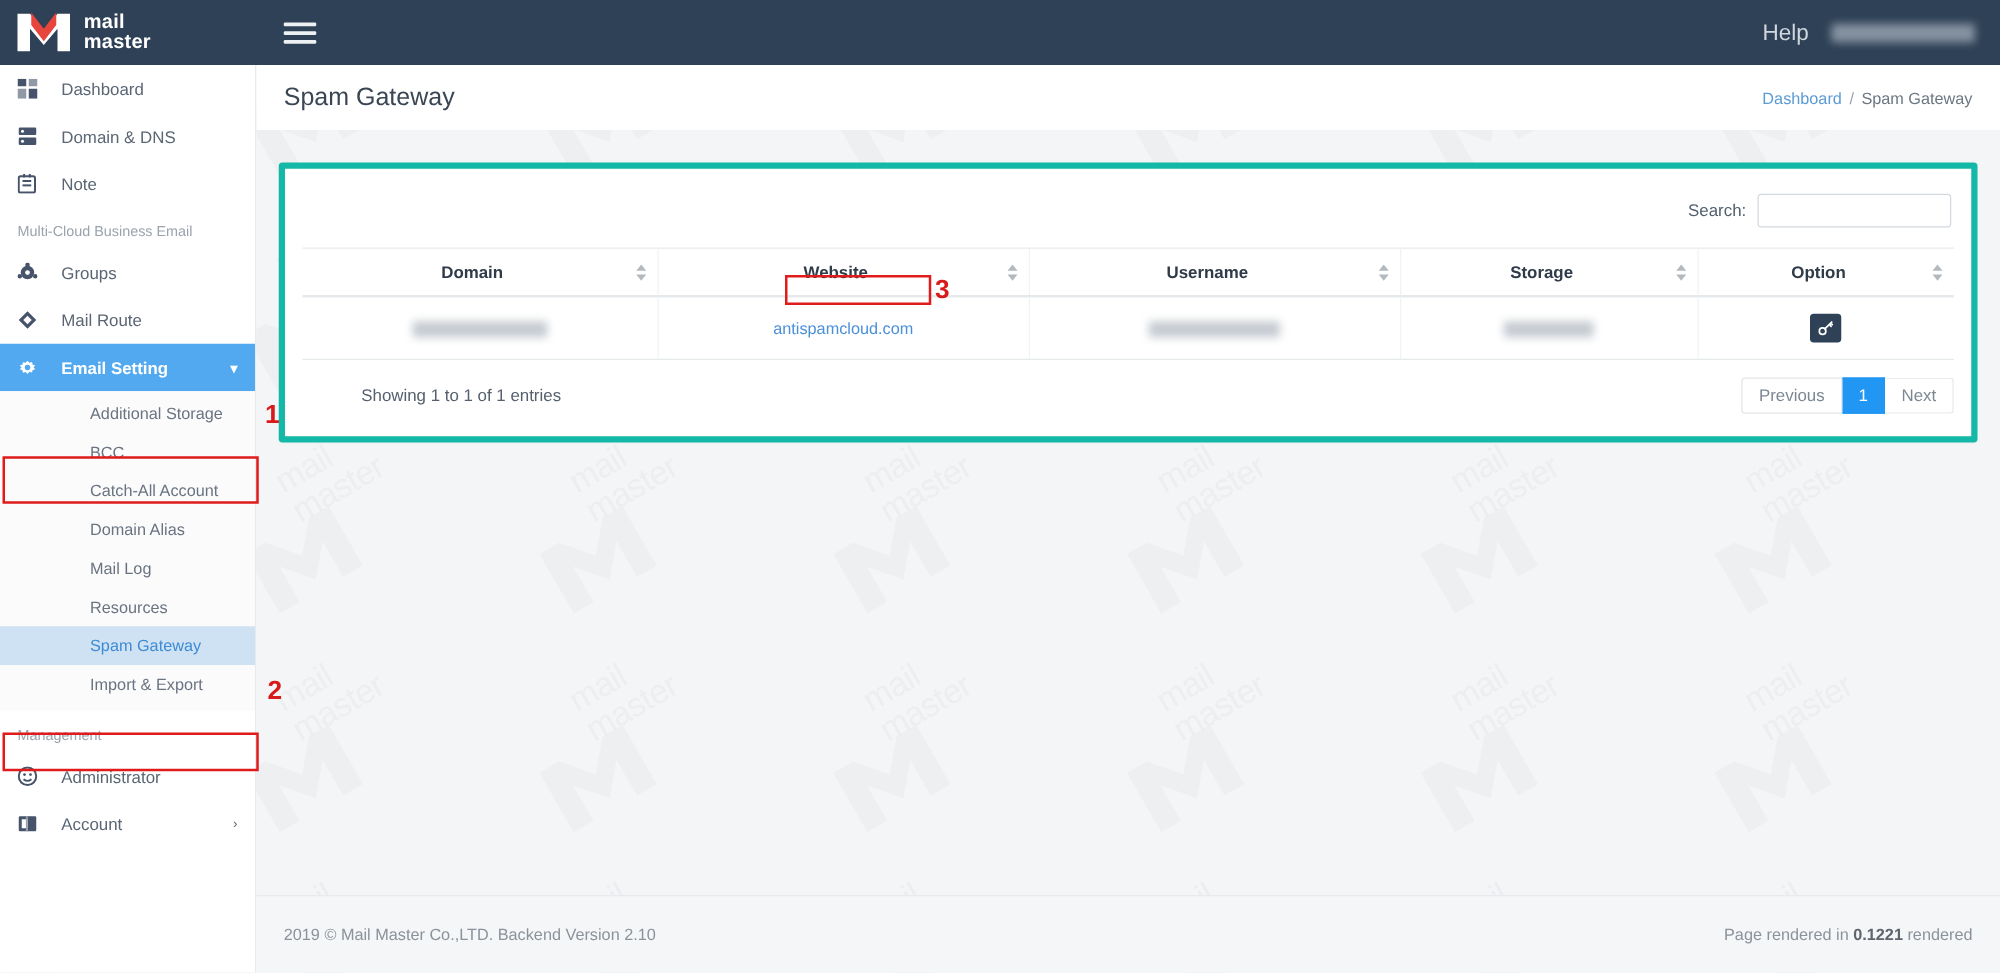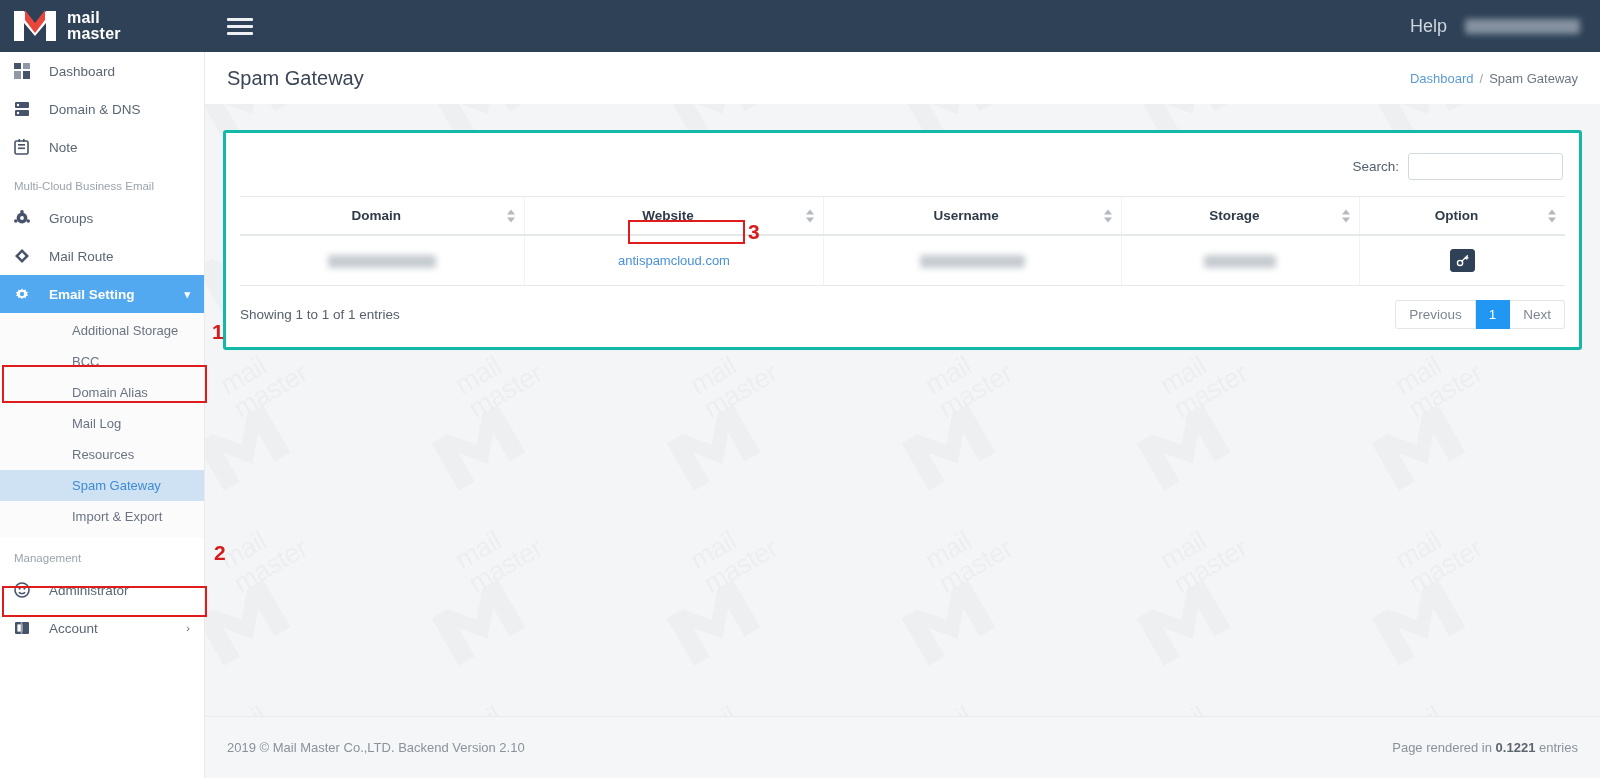--- a/index.html
+++ b/index.html
@@ -132,21 +132,21 @@
     margin-left: auto; font-size: 13px; color: #6c7682;
     display: flex; gap: 6px; align-items: center;
   }
   .breadcrumb .crumb-link { color: #5b9bd5; cursor: pointer; }
   .breadcrumb .sep { color: #9aa3ad; }
 
   .card {
     position: relative; z-index: 12;
     margin: 26px 18px 0 18px;
     background: #ffffff;
-    border: 3px solid #14b8a6;
+    border: 5px solid #14b8a6;
     border-radius: 3px;
     padding: 14px 14px 18px 14px;
     box-shadow: 0 1px 1px rgba(0,0,0,.02);
   }
   .search-row {
     display: flex; justify-content: flex-end; align-items: center;
     padding: 6px 2px 16px 2px; gap: 9px;
   }
   .search-row label { font-size: 13.5px; color: #52606d; }
   .search-input {
@@ -198,20 +198,21 @@
   .site-link { color: #4a90d9; font-size: 13px; text-decoration: none; cursor: pointer; }
   .opt-btn {
     display: inline-flex; align-items: center; justify-content: center;
     width: 25px; height: 23px; background: #2e4156;
     border: 1px solid #2e4156; border-radius: 3px; cursor: pointer;
   }
 
   .table-foot {
     display: flex; align-items: center;
     padding-top: 14px;
+    margin-left: 47px;
   }
   .entries-info { font-size: 13.5px; color: #56606d; }
   .pager { margin-left: auto; display: flex; }
   .pager div {
     border: 1px solid #e2e6ea; border-left: none;
     padding: 6px 13px; font-size: 13.5px;
     color: #7d8792; background: #fff; cursor: pointer;
   }
   .pager div:first-child { border-left: 1px solid #e2e6ea; border-radius: 3px 0 0 3px; }
   .pager div:last-child { border-radius: 0 3px 3px 0; }
@@ -615,20 +616,21 @@
             <circle cx="8" cy="8" r="2.2" fill="#53a9f0"></circle>
           </svg>
       </span>
       <span class="lbl">Email Setting</span>
       <span class="chev">▾</span>
     </div>
 
     <div class="submenu">
       <div class="sub-item">Additional Storage</div>
       <div class="sub-item">BCC</div>
+      <div class="sub-item">Catch-All Account</div>
       <div class="sub-item">Domain Alias</div>
       <div class="sub-item">Mail Log</div>
       <div class="sub-item">Resources</div>
       <div class="sub-item sub-active">Spam Gateway</div>
       <div class="sub-item">Import &amp; Export</div>
     </div>
 
     <div class="nav-section">Management</div>
 
     <div class="nav-item">
@@ -754,17 +756,17 @@
       </div>
     </div>
   </div>
 
   <div class="annot-box" style="left:628px; top:220px; width:117px; height:24px;"></div>
   <div class="annot-num" style="left:748px; top:220px;">3</div>
 
   <div class="footer">
     <div>2019 © Mail Master Co.,LTD. Backend Version 2.10</div>
     <div class="right">
-      <span>Page rendered in </span><b>0.1221</b><span> entries</span>
+      <span>Page rendered in </span><b>0.1221</b><span> rendered</span>
     </div>
   </div>
 
 </div>
 
 </body></html>

